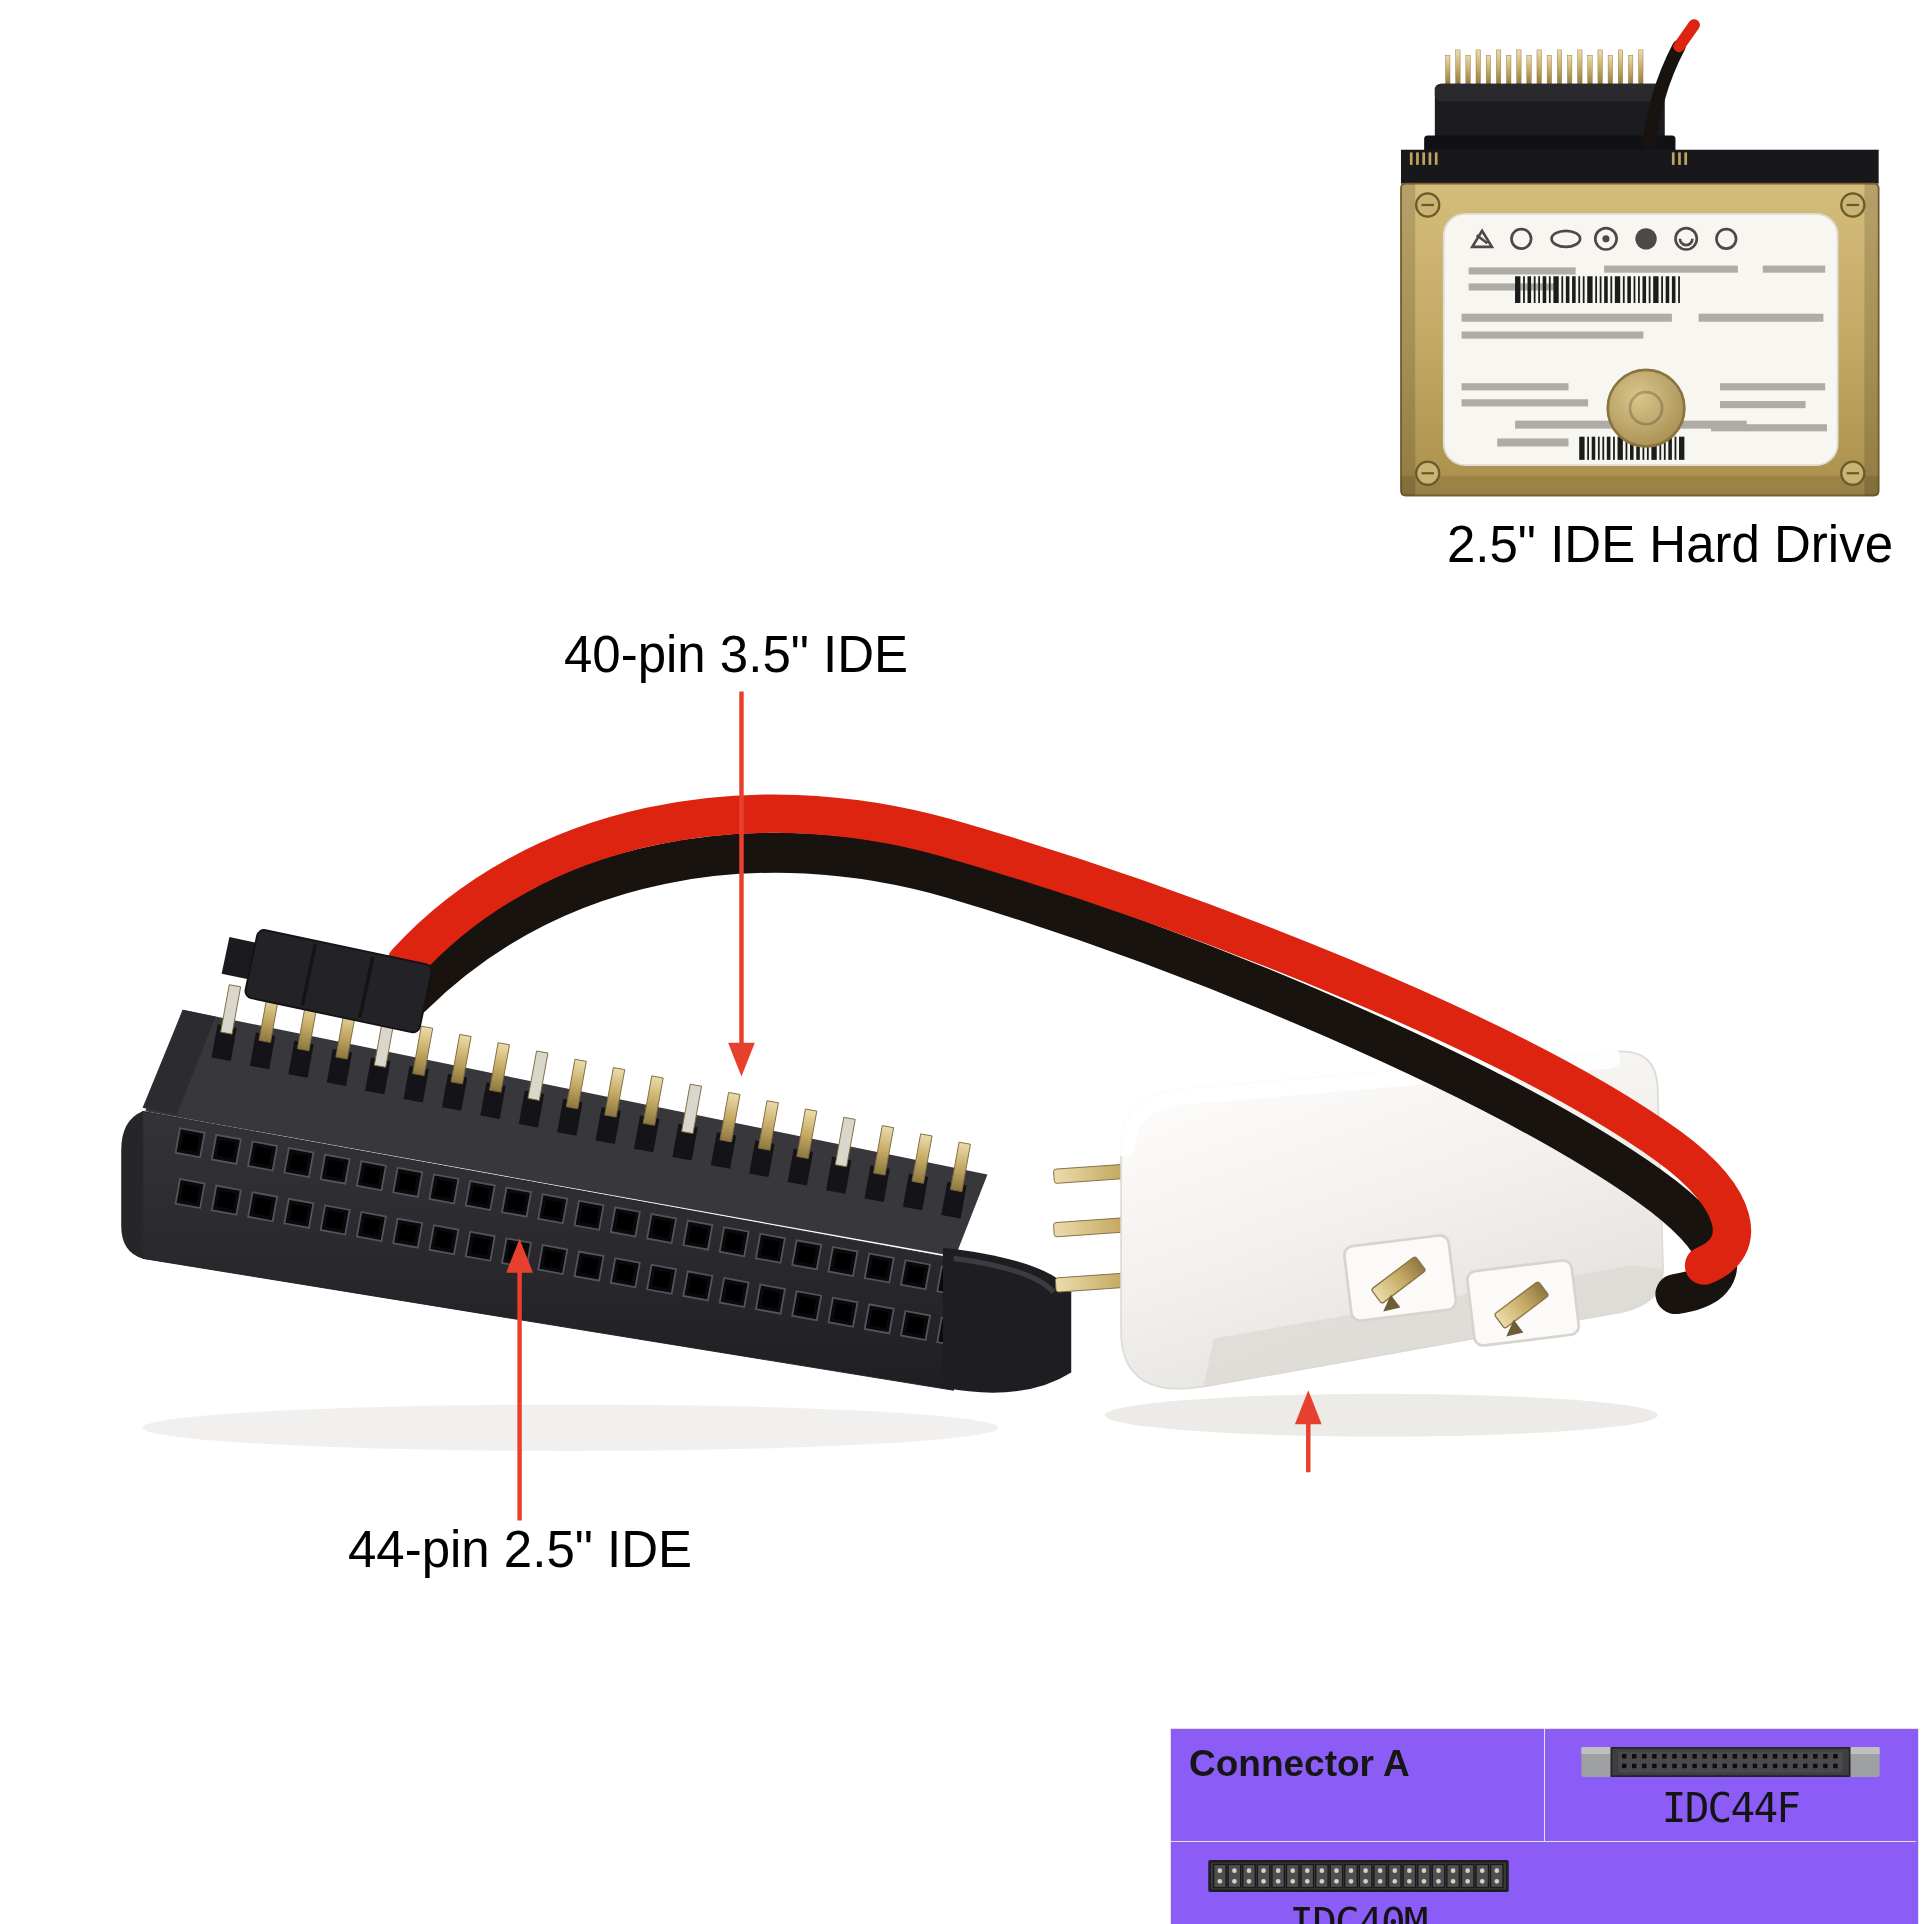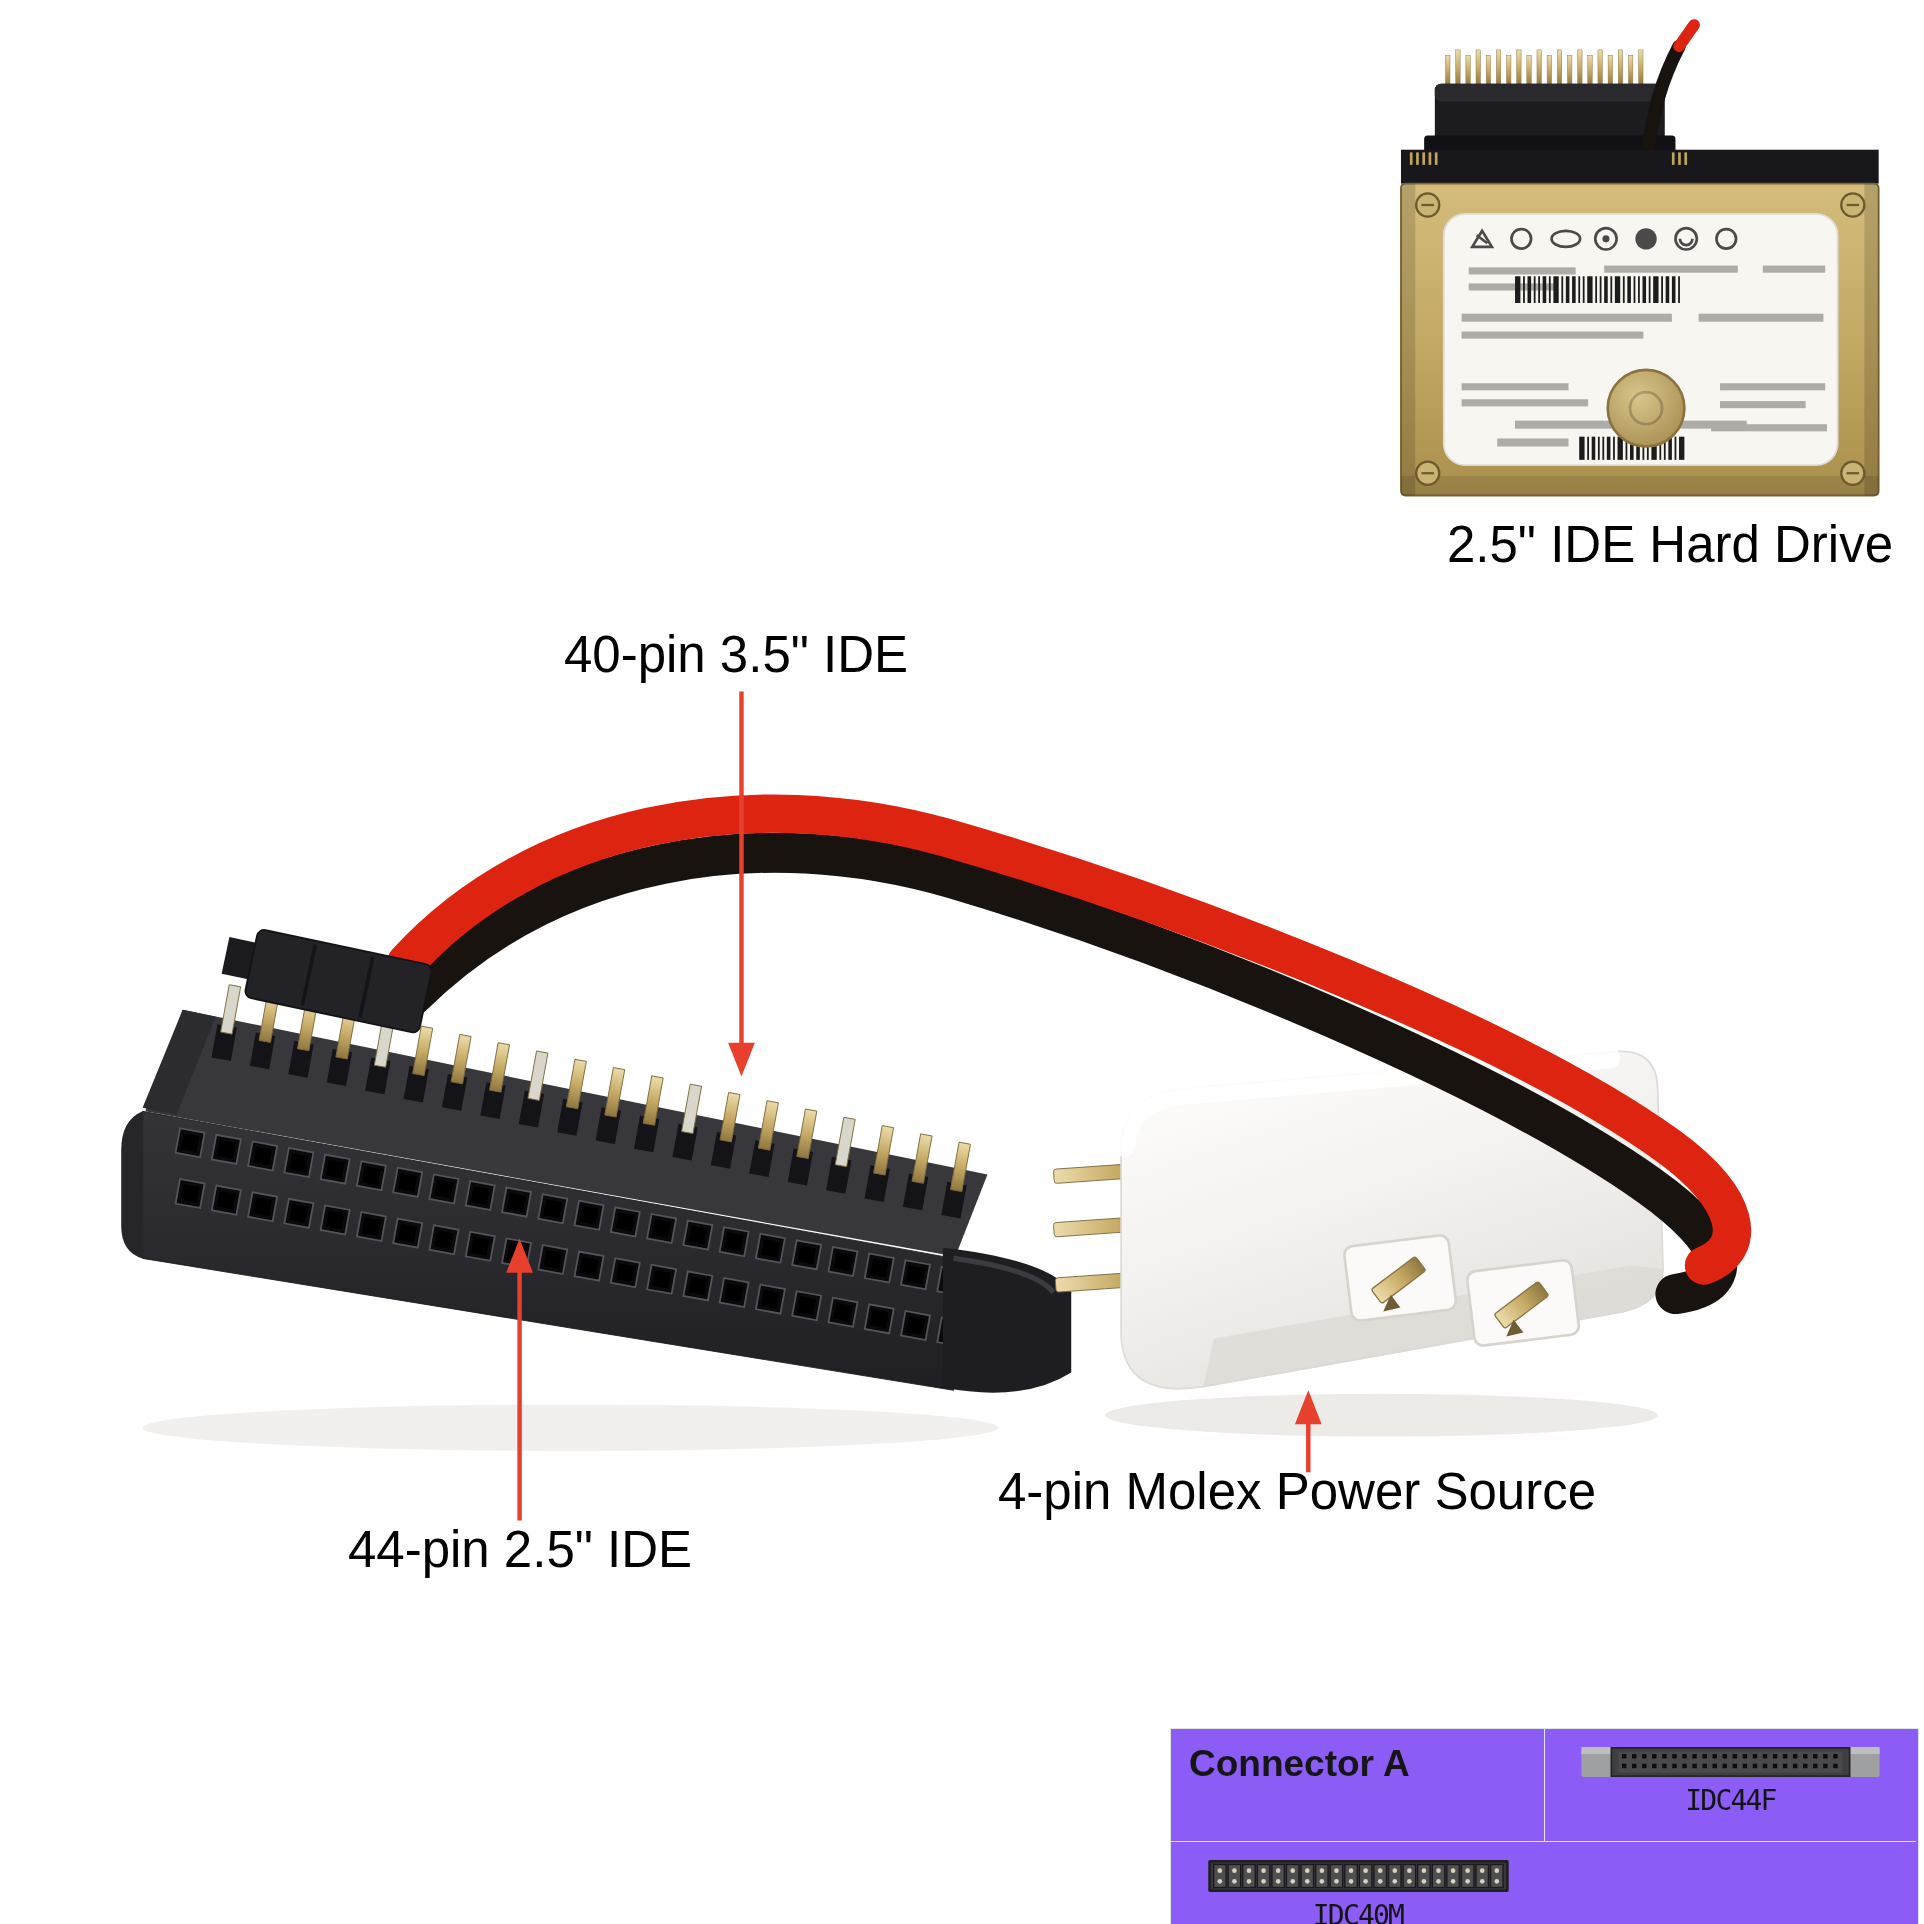--- a/index.html
+++ b/index.html
@@ -12,21 +12,21 @@
               box-sizing:border-box;border:1.8px solid var(--tborder,#e3e3e3);
               display:grid;grid-template-columns:374px 371px;grid-template-rows:113px 113px;
               background:#8b5cf6;margin-top:40px;}
   .tname{box-sizing:border-box;border-right:1.8px solid var(--tborder,#e3e3e3);
          border-bottom:1.8px solid var(--tborder,#e3e3e3);
          font-weight:bold;font-size:37px;color:#161616;padding:14.3px 0 0 18px;}
   .tname.last{border-bottom:none;}
   .tval{box-sizing:border-box;border-bottom:1.8px solid var(--tborder,#e3e3e3);
         display:flex;flex-direction:column;align-items:center;padding-top:18px;}
   .tval.last{border-bottom:none;text-align:center;}
-  .tcode{font-family:"DejaVu Sans Mono", monospace;font-size:28px;letter-spacing:-1.8px;
+  .tcode{font-family:"DejaVu Sans Mono", monospace;font-size:41px;letter-spacing:-1.8px;
          color:#141414;margin-top:7.1px;}
   .tgraphic svg{display:block;}
 </style>
 </head>
 <body>
 
 <div class="canvas">
 
   <svg id="scene" width="1925" height="1925" viewBox="0 0 2160 2160">
     <defs>
@@ -481,21 +481,20 @@
       <g>
         <polygon points="1468,1560 1453,1598 1483,1598" style="fill:var(--accent)"></polygon>
         <line x1="1468" y1="1594" x2="1468" y2="1652" style="stroke:var(--accent)" stroke-width="5"></line>
       </g>
     </g>
   </svg>
 
   <div class="plabel" style="left:1670px;top:517px">2.5" IDE Hard Drive</div>
   <div class="plabel" style="left:736px;top:627px">40-pin 3.5" IDE</div>
   <div class="plabel" style="left:520px;top:1522px">44-pin 2.5" IDE</div>
-  <div class="plabel" style="left:1297px;top:1464px">4-pin Molex Power Source</div>
 
   <div class="spec-table">
     <div class="tname">Connector A</div>
     <div class="tval">
       <div class="tgraphic" id="graphic-idc44f">
           <svg width="301" height="30" viewBox="0 0 338 34">
             <rect x="0" y="0" width="338" height="34" rx="3" fill="#9fa0a2"></rect>
             <rect x="0" y="0" width="338" height="8" fill="#c6c7c9" opacity="0.8"></rect>
             <rect x="34" y="1" width="270" height="32" fill="#3f3f41" stroke="#242426" stroke-width="2"></rect>
             <rect x="42" y="5" width="254" height="24" fill="#4a4a4c"></rect>

